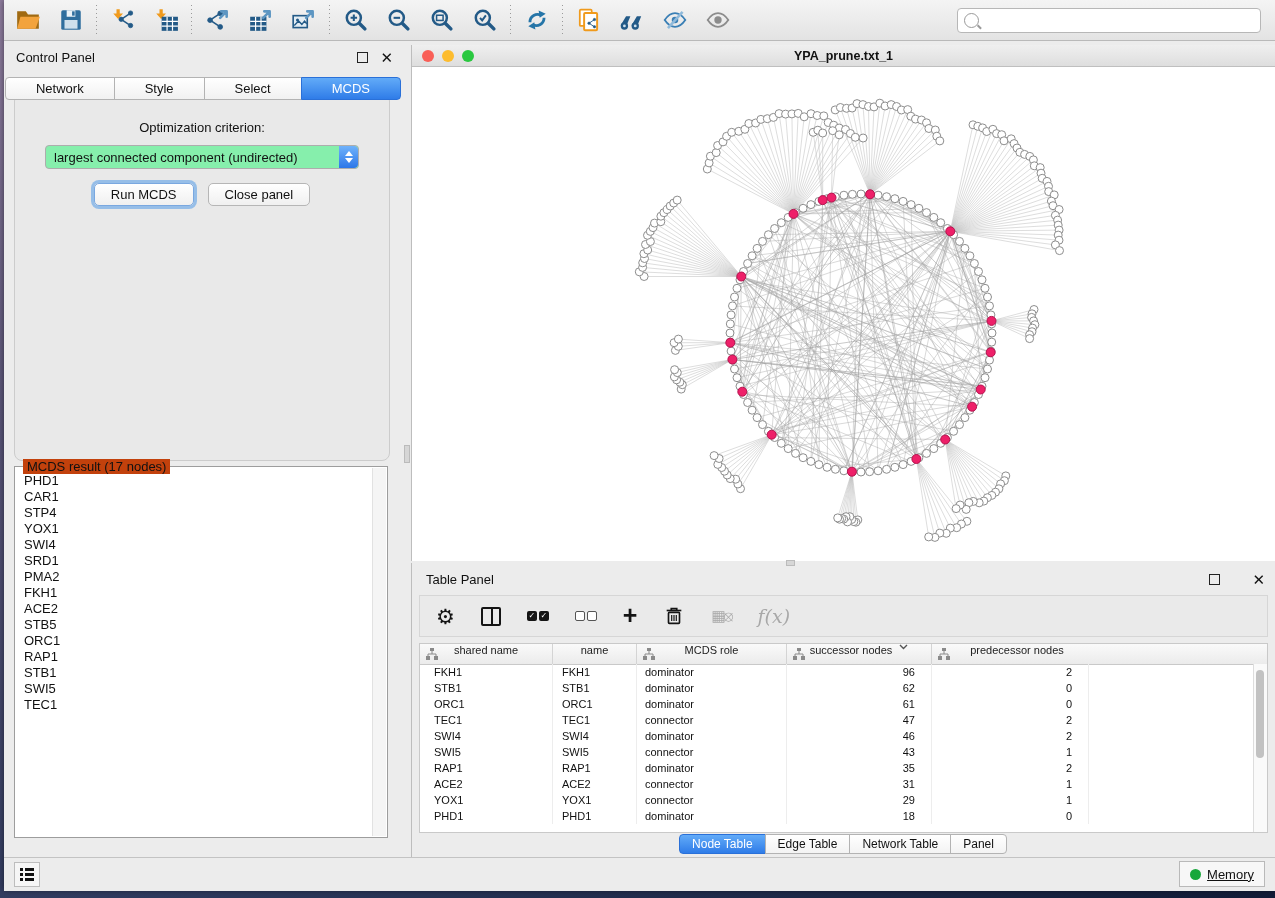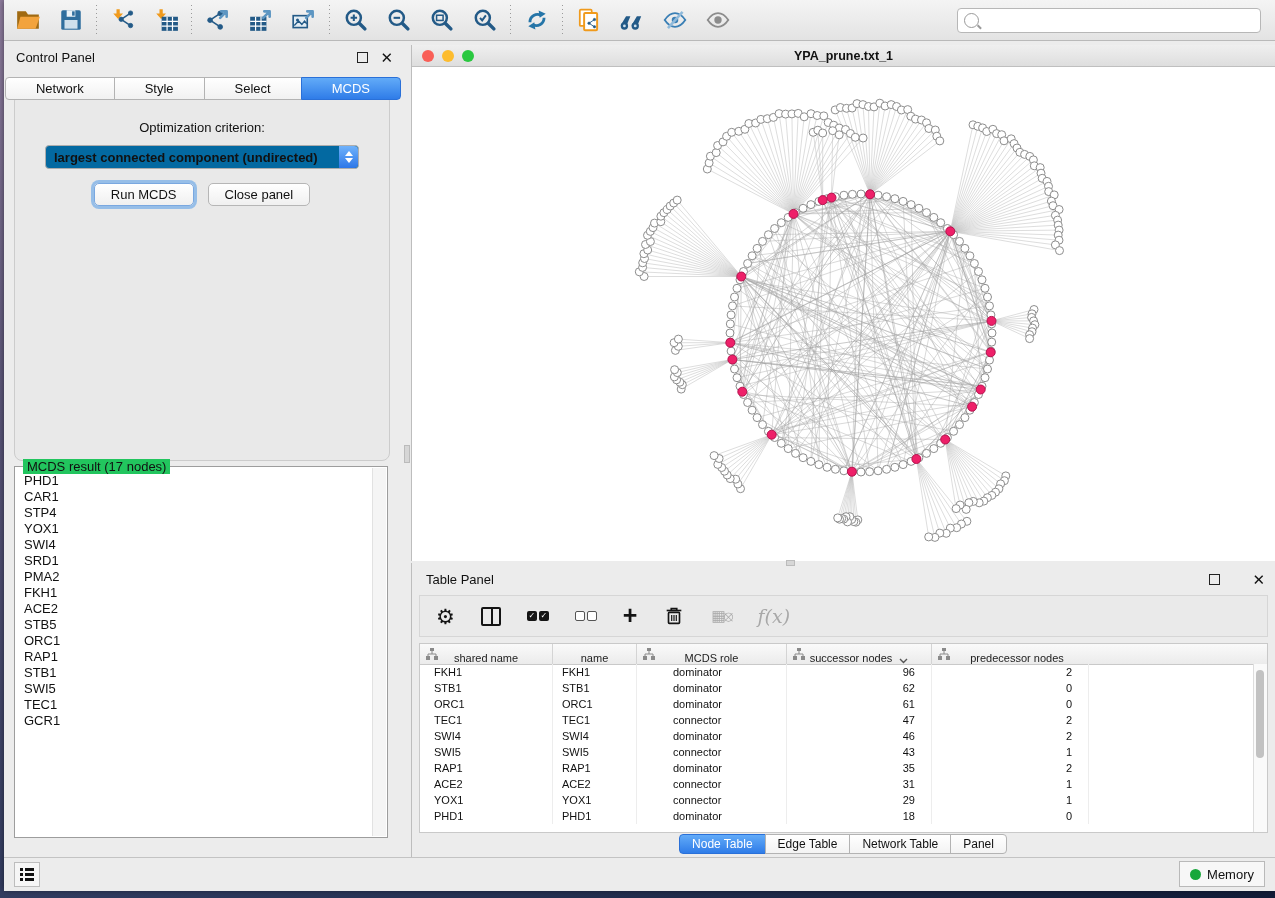--- a/index.html
+++ b/index.html
@@ -32,34 +32,34 @@
   .seg-tabs{display:flex;justify-content:center;margin-top:6px;position:relative;z-index:2;}
   .seg-tab{border:1px solid #b3b3b3;background:linear-gradient(#ffffff,#f1f1f1);
     font-size:13px;color:#111;padding:3px 30px;margin-left:-1px;cursor:pointer;}
   .seg-tab:first-child{border-radius:4px 0 0 4px;}
   .seg-tab:last-child{border-radius:0 4px 4px 0;}
   .seg-tab.active{background:linear-gradient(#62abf8,#2f7ce8);color:#fff;border-color:#2a70d8;}
   .cp-inner{position:absolute;left:10px;top:52px;width:376px;height:368px;background:#e9e9e9;
     border:1px solid #cccccc;border-radius:8px;box-sizing:border-box;}
   .opt-label{text-align:center;font-size:13px;color:#111;margin-top:26px;}
   .select-row{display:flex;justify-content:center;margin-top:10px;}
-  .dropdown{width:312px;height:22px;background:#0369a1;border:1px solid #adadad;border-radius:4px;
-    display:flex;align-items:center;font-size:13px;color:#111;cursor:pointer;overflow:hidden;font-weight:bold;}
+  .dropdown{width:312px;height:22px;background:#86efac;border:1px solid #adadad;border-radius:4px;
+    display:flex;align-items:center;font-size:13px;color:#111;cursor:pointer;overflow:hidden;}
   .dropdown .dd-text{flex:1;padding-left:8px;white-space:nowrap;}
   .dd-stepper{width:19px;height:22px;background:linear-gradient(#6fb2fb,#2d77e8);border-radius:0 4px 4px 0;
     display:flex;flex-direction:column;align-items:center;justify-content:center;gap:2px;flex:none;}
   .dd-stepper .up{width:0;height:0;border-left:4px solid transparent;border-right:4px solid transparent;border-bottom:5px solid #fff;}
   .dd-stepper .down{width:0;height:0;border-left:4px solid transparent;border-right:4px solid transparent;border-top:5px solid #fff;}
   .btn-row{display:flex;justify-content:center;gap:14px;margin-top:14px;}
   .mac-btn{background:linear-gradient(#ffffff,#f0f0f0);border:1px solid #b6b6b6;border-radius:5px;
     font-size:13px;color:#111;padding:3px 16px;cursor:pointer;font-family:inherit;}
   .mac-btn.focus-ring{box-shadow:0 0 0 3px rgba(106,167,232,.65);border-color:#7aa8e0;}
   .mcds-fieldset{position:absolute;left:10px;top:425px;width:374px;height:372px;
     border:1px solid #9d9d9d;background:#fff;box-sizing:border-box;}
-  .mcds-legend{position:absolute;top:-8px;left:8px;background:#22c55e;padding:0 4px;font-size:13px;color:#111;}
+  .mcds-legend{position:absolute;top:-8px;left:8px;background:#c2410c;padding:0 4px;font-size:13px;color:#111;}
   .mcds-list{position:absolute;inset:1px 14px 1px 1px;overflow:hidden;padding:5px 0 0 8px;}
   .mcds-item{font-size:13px;line-height:16px;color:#111;}
   .mcds-scroll{position:absolute;top:1px;bottom:1px;right:1px;width:13px;background:#f5f5f5;border-left:1px solid #e2e2e2;}
   
   .v-splitter{position:absolute;left:399px;top:41px;width:8px;height:816px;background:#ececec;}
   .v-splitter .handle{position:absolute;left:1px;top:404px;width:6px;height:18px;background:#d6d6d6;border:1px solid #bbb;box-sizing:border-box;}
   .h-handle{position:absolute;left:374px;top:-3px;width:9px;height:6px;background:#d6d6d6;border:1px solid #bbb;box-sizing:border-box;}
   
   .network-panel{position:absolute;left:407px;top:45px;width:864px;height:516px;border-left:1px solid #bdbdbd;box-sizing:border-box;}
   .net-titlebar{height:21px;background:linear-gradient(#efefef,#dedede);border-bottom:1px solid #bfbfbf;
@@ -80,52 +80,52 @@
   .cols-glyph::after{content:"";position:absolute;left:50%;top:0;bottom:0;width:2px;background:#141414;}
   .checkpair{display:flex;gap:2px;}
   .cbox{width:10px;height:10px;background:#141414;border-radius:2px;color:#fff;font-size:8px;line-height:10px;text-align:center;}
   .ubox{width:10px;height:10px;border:1.6px solid #555;border-radius:2px;background:#fff;box-sizing:border-box;}
   .plus-glyph{font-size:25px;font-weight:900;line-height:1;margin-top:-2px;}
   .fx-glyph{font-family:"DejaVu Serif","Liberation Serif",serif;font-style:italic;font-size:19px;color:#a8a8a8;}
   .tablex-glyph{color:#a8a8a8;font-size:15px;letter-spacing:-2px;}
   .tp-table{position:absolute;left:7px;top:80px;width:849px;height:190px;background:#fff;border:1px solid #c9c9c9;box-sizing:border-box;}
   .t-header{display:grid;grid-template-columns:133px 84px 150px 145px 170px 1fr;height:20px;
     background:linear-gradient(#fafafa,#ebebeb);border-bottom:1px solid #c9c9c9;}
-  .th-cell{position:relative;display:flex;align-items:flex-end;justify-content:center;font-size:11px;color:#222;
+  .th-cell{position:relative;display:flex;align-items:flex-start;justify-content:center;font-size:11px;color:#222;
     border-right:1px solid #d4d4d4;gap:4px;cursor:pointer;}
   .th-cell:last-child{border-right:none;}
   .ns-icon{position:absolute;left:6px;top:4px;}
   .sort-chevron{margin-left:3px;}
   .t-body{position:absolute;top:20px;left:0;right:13px;bottom:0;overflow:hidden;}
   .t-row{display:grid;grid-template-columns:133px 84px 150px 145px 157px 1fr;height:16px;cursor:default;}
   .t-cell{font-size:11px;color:#111;line-height:16px;white-space:nowrap;overflow:hidden;border-right:1px solid #ededed;}
   .t-cell.c0{padding-left:14px;}
   .t-cell.c1{padding-left:9px;}
-  .t-cell.c2{padding-left:8px;margin-left:28px;}
+  .t-cell.c2{padding-left:8px;}
   .t-cell.num{text-align:right;padding-right:16px;}
   .t-scroll{position:absolute;top:20px;right:0;bottom:0;width:13px;background:#fafafa;border-left:1px solid #dddddd;}
   .t-thumb{position:absolute;left:2px;top:6px;width:8px;height:88px;background:#c2c2c2;border-radius:4px;}
   .tp-tabs{position:absolute;left:0;right:0;top:271px;display:flex;justify-content:center;}
   .tp-tab{border:1px solid #b3b3b3;background:linear-gradient(#ffffff,#f3f3f3);font-size:12px;color:#111;
     padding:2px 12px;margin-left:-1px;cursor:pointer;}
   .tp-tab:first-child{border-radius:4px 0 0 4px;}
   .tp-tab:last-child{border-radius:0 4px 4px 0;}
   .tp-tab.active{background:linear-gradient(#62abf8,#2f7ce8);color:#fff;border-color:#2a70d8;}
   
   .status-bar{position:absolute;left:0;top:857px;width:100%;height:33px;background:#ececec;
     border-top:1px solid #c3c3c3;}
   .list-btn{position:absolute;left:10px;top:4px;width:26px;height:25px;background:#f6f6f6;border:1px solid #bdbdbd;
     display:flex;flex-direction:column;justify-content:center;gap:2.5px;padding:0 5px;box-sizing:border-box;cursor:pointer;}
   .list-btn .li-row{display:flex;align-items:center;gap:2px;}
   .list-btn .li-dot{width:2.5px;height:2.5px;background:#111;}
   .list-btn .li-line{flex:1;height:2.5px;background:#111;}
   .memory-btn{position:absolute;right:10px;top:3px;height:26px;background:#f7f7f7;border:1px solid #b9b9b9;
     display:flex;align-items:center;gap:6px;padding:0 10px;box-sizing:border-box;cursor:pointer;}
   .memory-dot{width:11px;height:11px;border-radius:50%;}
-  .memory-label{font-size:13px;color:#111;}
+  .memory-label{font-size:13px;color:#111;text-decoration:underline;}
 </style>
 </head>
 <body>
 
 <div class="app">
 
   <div class="toolbar">
     <div id="tb-groups" style="display:flex;align-items:center;">
         <span class="tb-group">
           <span class="tb-icon">
@@ -324,21 +324,20 @@
           <div class="mcds-item">SRD1</div>
           <div class="mcds-item">PMA2</div>
           <div class="mcds-item">FKH1</div>
           <div class="mcds-item">ACE2</div>
           <div class="mcds-item">STB5</div>
           <div class="mcds-item">ORC1</div>
           <div class="mcds-item">RAP1</div>
           <div class="mcds-item">STB1</div>
           <div class="mcds-item">SWI5</div>
           <div class="mcds-item">TEC1</div>
-          <div class="mcds-item">GCR1</div>
         </div>
       <div class="mcds-scroll"></div>
     </div>
   </div>
 
   <div class="v-splitter">
       <div class="handle"></div>
     </div>
 
   <div class="network-panel">

